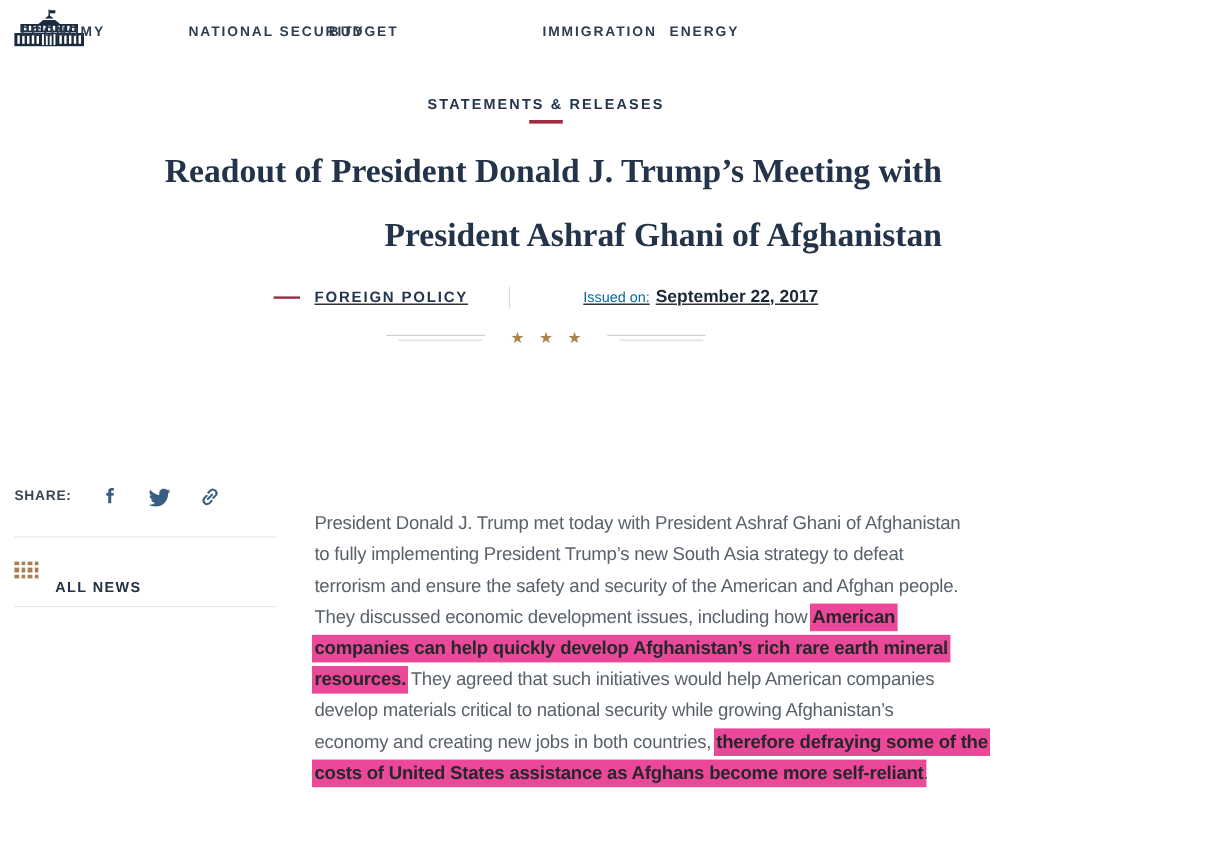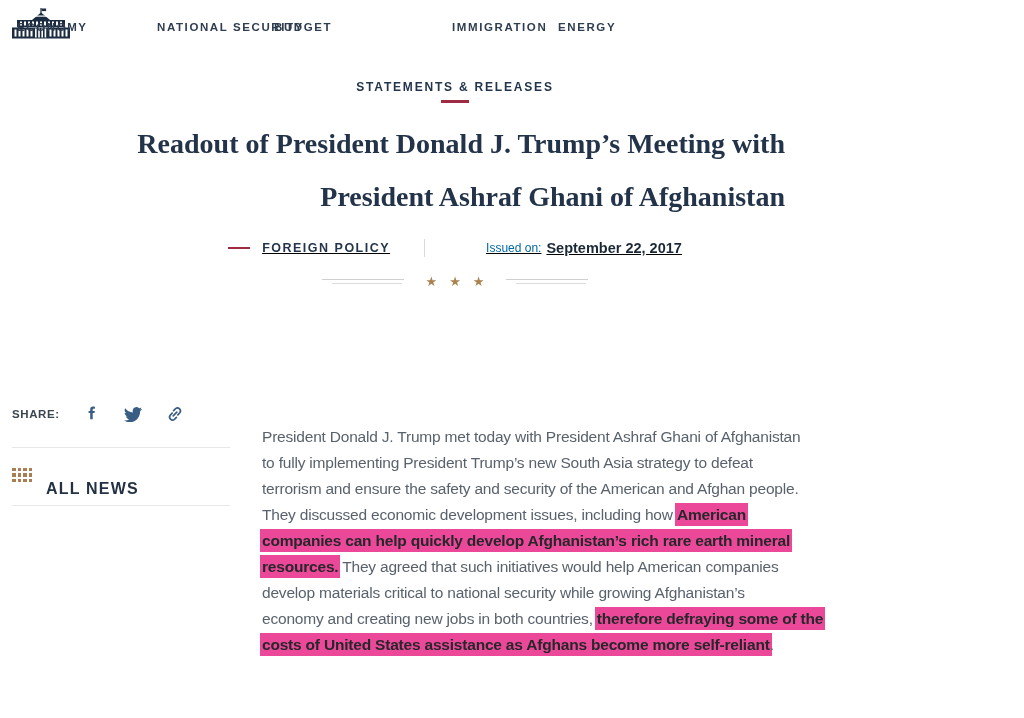--- a/index.html
+++ b/index.html
@@ -39,21 +39,21 @@
   
   .sidebar { position:absolute; left:12px; top:402px; width:218px; }
   .share-row { display:flex; align-items:center; height:24px;text-align:right; }
   .share-label { font-size:11.5px; font-weight:700; letter-spacing:0.6px; color:#3B4650; }
   .share-icon { margin-left:24px; cursor:pointer; display:flex; align-items:center; }
   .share-icon:first-of-type { margin-left:20px; }
   .side-rule { border:none; border-top:1px solid #E7E7E7; margin-top:21px; }
   .allnews-row { display:flex; align-items:center; margin-top:17px; height:20px; cursor:pointer; }
   .grid-icon { display:grid; grid-template-columns:repeat(4,3.5px); grid-auto-rows:3.5px; gap:2px; }
   .grid-icon i { background:#A87E52; }
-  .allnews-label { margin-left:14px; font-size:16px; font-weight:700; letter-spacing:1.2px; color:#243142;margin-top:28px; }
+  .allnews-label { margin-left:14px; font-size:12px; font-weight:700; letter-spacing:1.2px; color:#243142;margin-top:28px; }
   .side-rule2 { border:none; border-top:1px solid #E7E7E7; margin-top:20px; }
 
   
   .article-body { position:absolute; left:262px; top:399px;margin-top:25px; }
   .body-line { white-space:nowrap; font-size:15.5px; letter-spacing:-0.2px;
                line-height:26px; height:26px; color:#59626C; }
   .hl { background:#ec4899; color:#26272B; font-weight:700; padding:3px 2px; margin:0 -2px; }
 </style>
 </head>
 <body>

